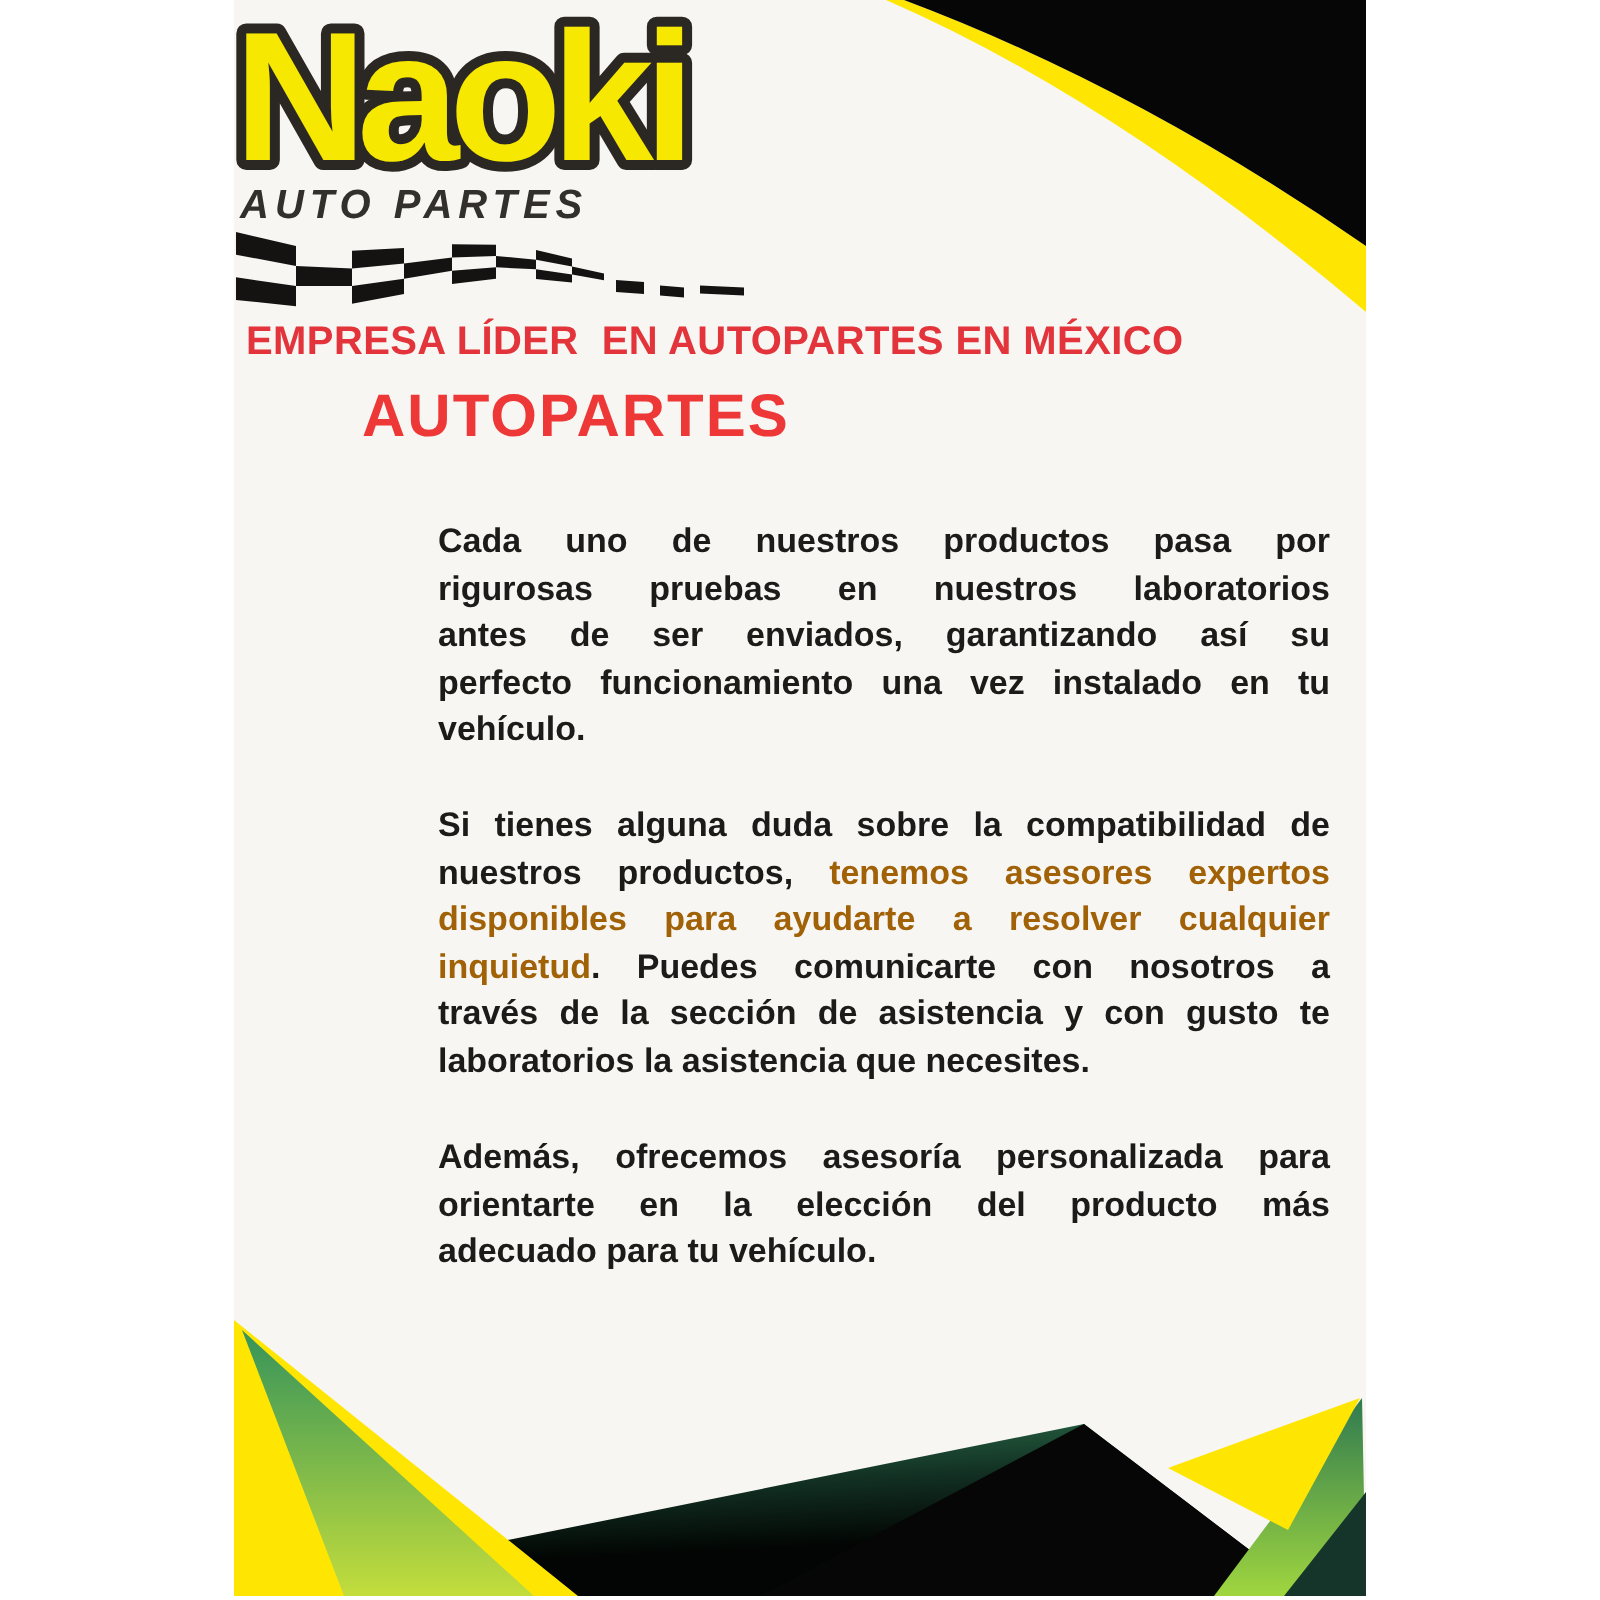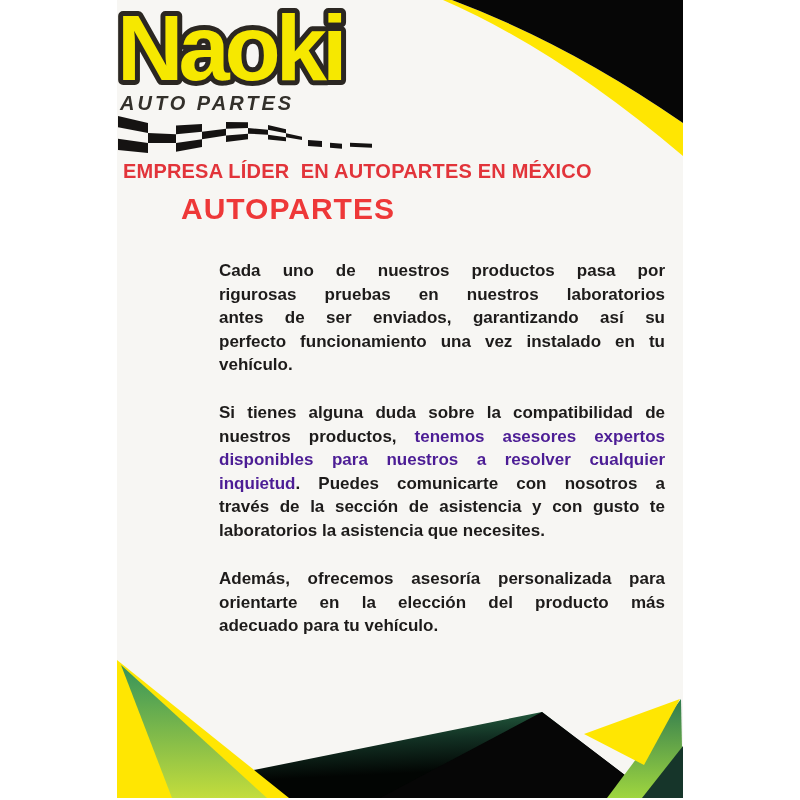--- a/index.html
+++ b/index.html
@@ -40,21 +40,21 @@
     letter-spacing:1px;
   }
   .para{
     position:absolute;left:64px;width:446px;
     font-size:17px;font-weight:bold;color:#1d1b1a;
     line-height:23.5px;
     margin-left:38px;
   }
   .para .line{text-align:justify;text-align-last:justify;}
   .para .line.last{text-align-last:left;}
-  .para span.red{color:#4c1d95;}
+  .para span.red{color:#a16207;}
   .para span.dark{color:#1d1b1a;}
   #para-1{top:259px;}
   #para-2{top:401px;}
   #para-3{top:567px;}
 </style>
 </head>
 <body>
 
 <div class="page">
   <div class="poster">
@@ -95,21 +95,21 @@
     <div class="para" id="para-1">
         <div class="line"><span class="dark">Cada uno de nuestros productos pasa por</span></div>
         <div class="line"><span class="dark">rigurosas pruebas en nuestros laboratorios</span></div>
         <div class="line"><span class="dark">antes de ser enviados, garantizando así su</span></div>
         <div class="line"><span class="dark">perfecto funcionamiento una vez instalado en tu</span></div>
         <div class="line last"><span class="dark">vehículo.</span></div>
       </div>
     <div class="para" id="para-2">
         <div class="line"><span class="dark">Si tienes alguna duda sobre la compatibilidad de</span></div>
         <div class="line"><span class="dark">nuestros productos, </span><span class="red">tenemos asesores expertos</span></div>
-        <div class="line"><span class="red">disponibles para nuestros a resolver cualquier</span></div>
+        <div class="line"><span class="red">disponibles para ayudarte a resolver cualquier</span></div>
         <div class="line"><span class="red">inquietud</span><span class="dark">. Puedes comunicarte con nosotros a</span></div>
         <div class="line"><span class="dark">través de la sección de asistencia y con gusto te</span></div>
         <div class="line last"><span class="dark">laboratorios la asistencia que necesites.</span></div>
       </div>
     <div class="para" id="para-3">
         <div class="line"><span class="dark">Además, ofrecemos asesoría personalizada para</span></div>
         <div class="line"><span class="dark">orientarte en la elección del producto más</span></div>
         <div class="line last"><span class="dark">adecuado para tu vehículo.</span></div>
       </div>
 

